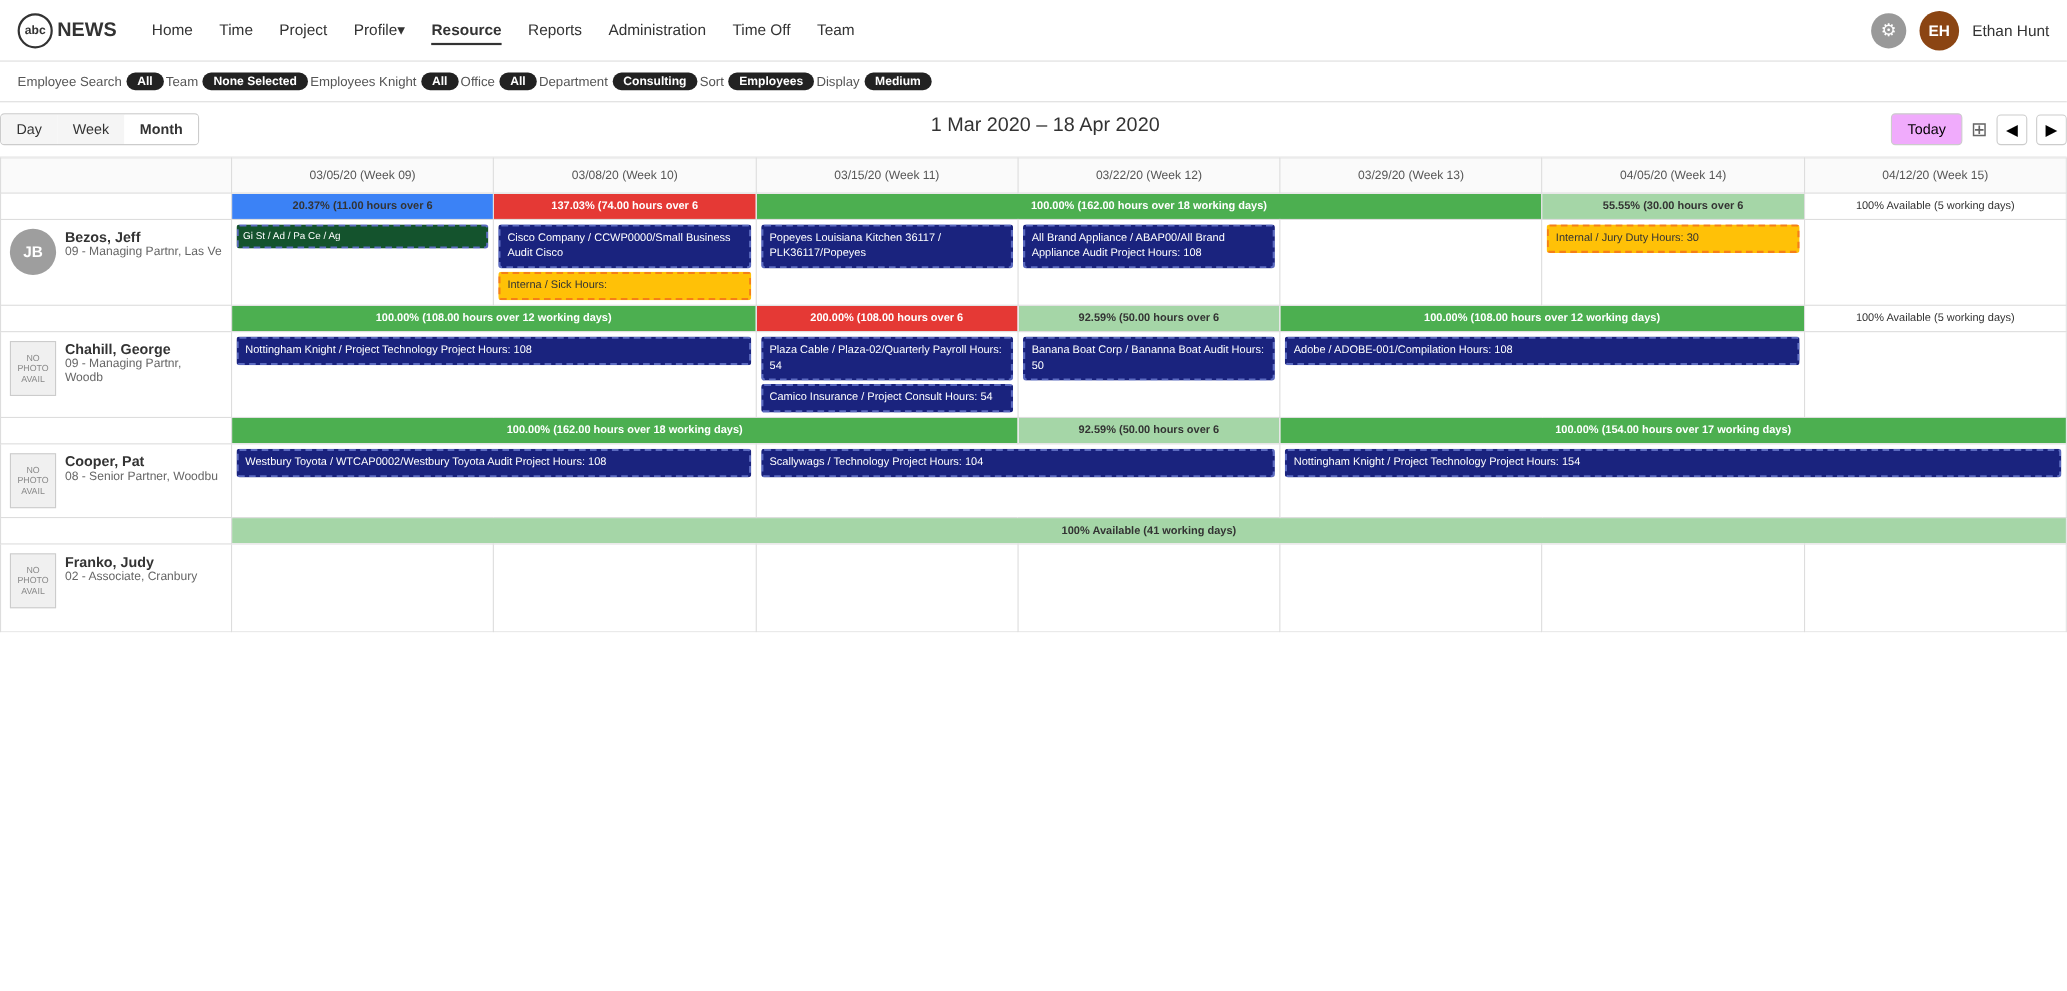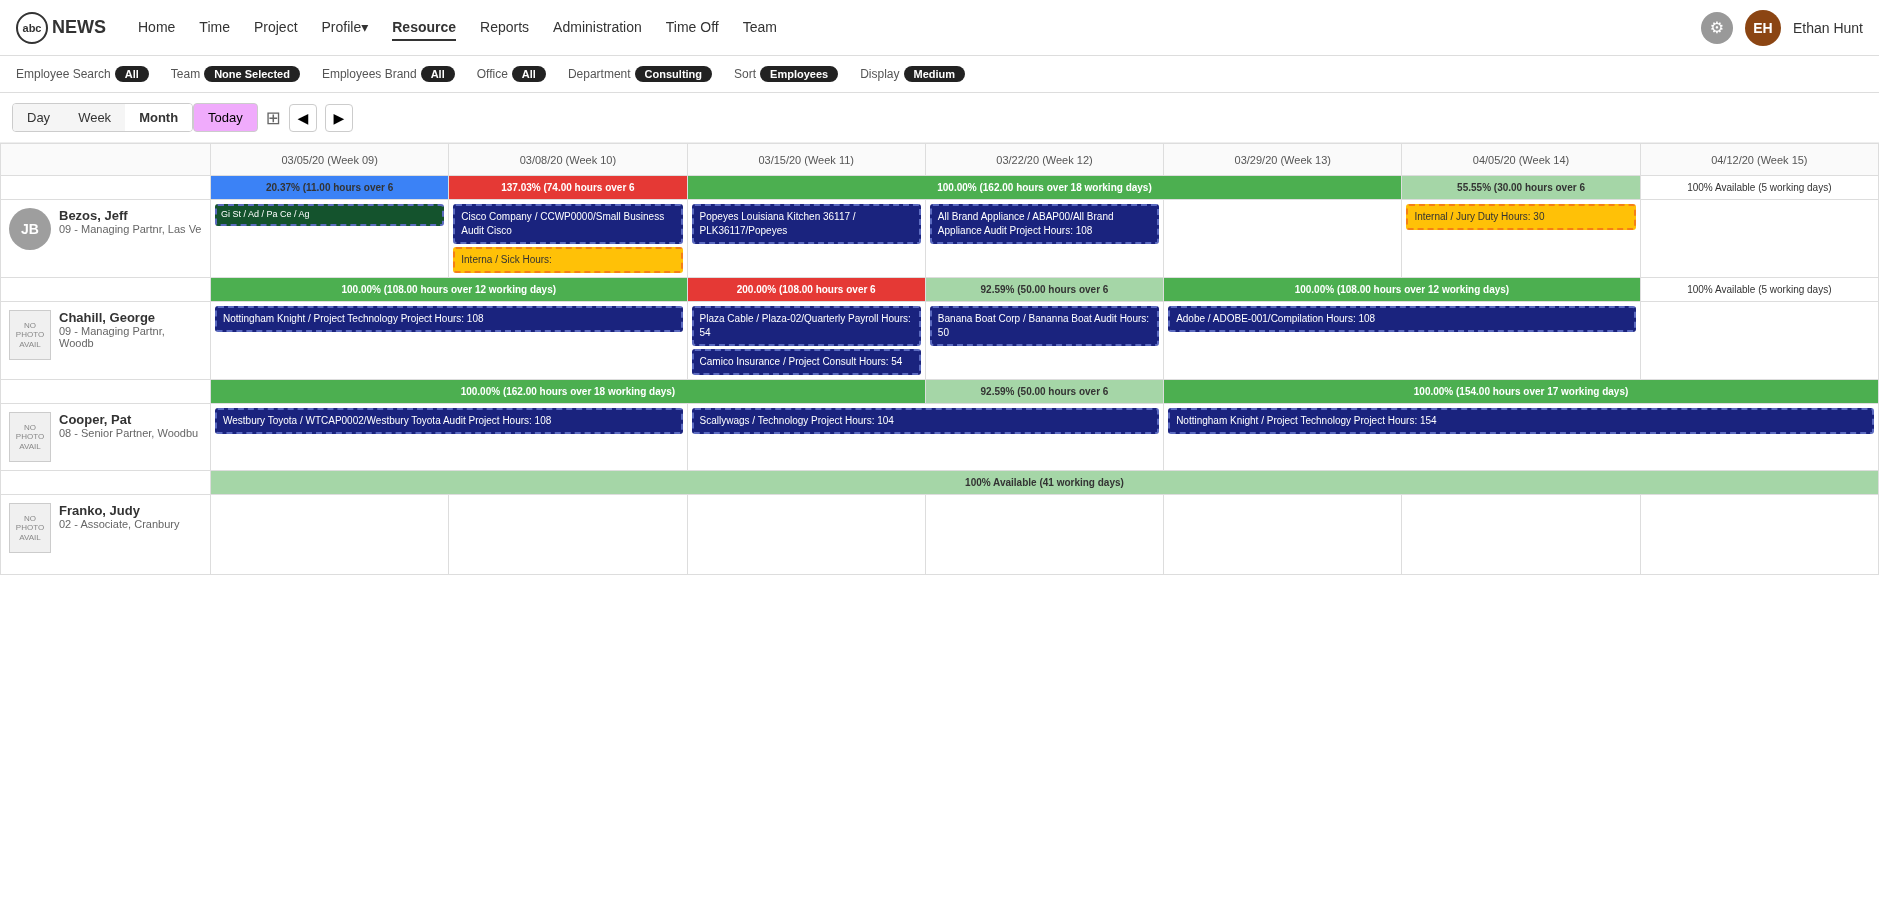--- a/index.html
+++ b/index.html
@@ -16,33 +16,33 @@
     .nav-links { display: flex; gap: 24px; flex: 1; }
     .nav-link { text-decoration: none; color: #333; font-size: 14px; cursor: pointer; padding: 4px 0; }
     .nav-link.active { font-weight: bold; border-bottom: 2px solid #333; }
     .nav-right { display: flex; align-items: center; gap: 12px; margin-left: auto; }
     .user-avatar { width: 36px; height: 36px; border-radius: 50%; background: #8B4513; display: flex; align-items: center; justify-content: center; color: #fff; font-size: 14px; font-weight: bold; overflow: hidden; }
     .settings-icon { width: 32px; height: 32px; border-radius: 50%; background: #999; display: flex; align-items: center; justify-content: center; color: #fff; font-size: 16px; }
     .user-name { font-size: 14px; font-weight: 500; }
 
     
     .filter-bar {
-      display: flex; align-items: center; gap: 22px;
+      display: flex; align-items: center; gap: 2px;
       padding: 10px 16px; border-bottom: 1px solid #ddd; flex-wrap: wrap;
     }
     .filter-item { display: flex; align-items: center; gap: 4px; font-size: 12px; cursor: pointer; }
     .filter-label { color: #555; }
     .filter-badge {
       background: #222; color: #fff; border-radius: 12px;
       padding: 2px 10px; font-size: 11px; font-weight: bold;
     }
 
     
     .date-controls {
-      display: flex; align-items: flex-start; padding: 10px 12px;
+      display: flex; align-items: flex-start; padding: 10px 0;
       border-bottom: 1px solid #eee;
     }
     .view-tabs { display: flex; border: 1px solid #ccc; border-radius: 4px; overflow: hidden; }
     .view-tab {
       padding: 6px 14px; font-size: 13px; cursor: pointer;
       background: #f5f5f5; border: none; color: #333;
     }
     .view-tab.active { background: #fff; font-weight: bold; }
     .date-range { flex: 1; text-align: center; font-size: 18px; font-weight: 500; color: #333; }
     .nav-arrows { display: flex; align-items: center; gap: 8px; }
@@ -88,21 +88,21 @@
 <div class="filter-bar">
   <div class="filter-item">
     <span class="filter-label">Employee Search</span>
     <span class="filter-badge">All</span>
   </div>
   <div class="filter-item">
     <span class="filter-label">Team</span>
     <span class="filter-badge">None Selected</span>
   </div>
   <div class="filter-item">
-    <span class="filter-label">Employees Brand</span>
+    <span class="filter-label">Employees Knight</span>
     <span class="filter-badge">All</span>
   </div>
   <div class="filter-item">
     <span class="filter-label">Office</span>
     <span class="filter-badge">All</span>
   </div>
   <div class="filter-item">
     <span class="filter-label">Department</span>
     <span class="filter-badge">Consulting</span>
   </div>
@@ -115,20 +115,21 @@
     <span class="filter-badge">Medium</span>
   </div>
 </div>
 
 <div class="date-controls">
   <div class="view-tabs">
     <button class="view-tab">Day</button>
     <button class="view-tab">Week</button>
     <button class="view-tab active">Month</button>
   </div>
+  <div class="date-range">1 Mar 2020 – 18 Apr 2020</div>
   <div class="nav-arrows">
     <button class="today-btn">Today</button>
     <span class="grid-icon">⊞</span>
     <button class="arrow-btn">◀</button>
     <button class="arrow-btn">▶</button>
   </div>
 </div>
 
 <div class="calendar-container">
   <table style="width:100%; border-collapse:collapse; table-layout:fixed;">

